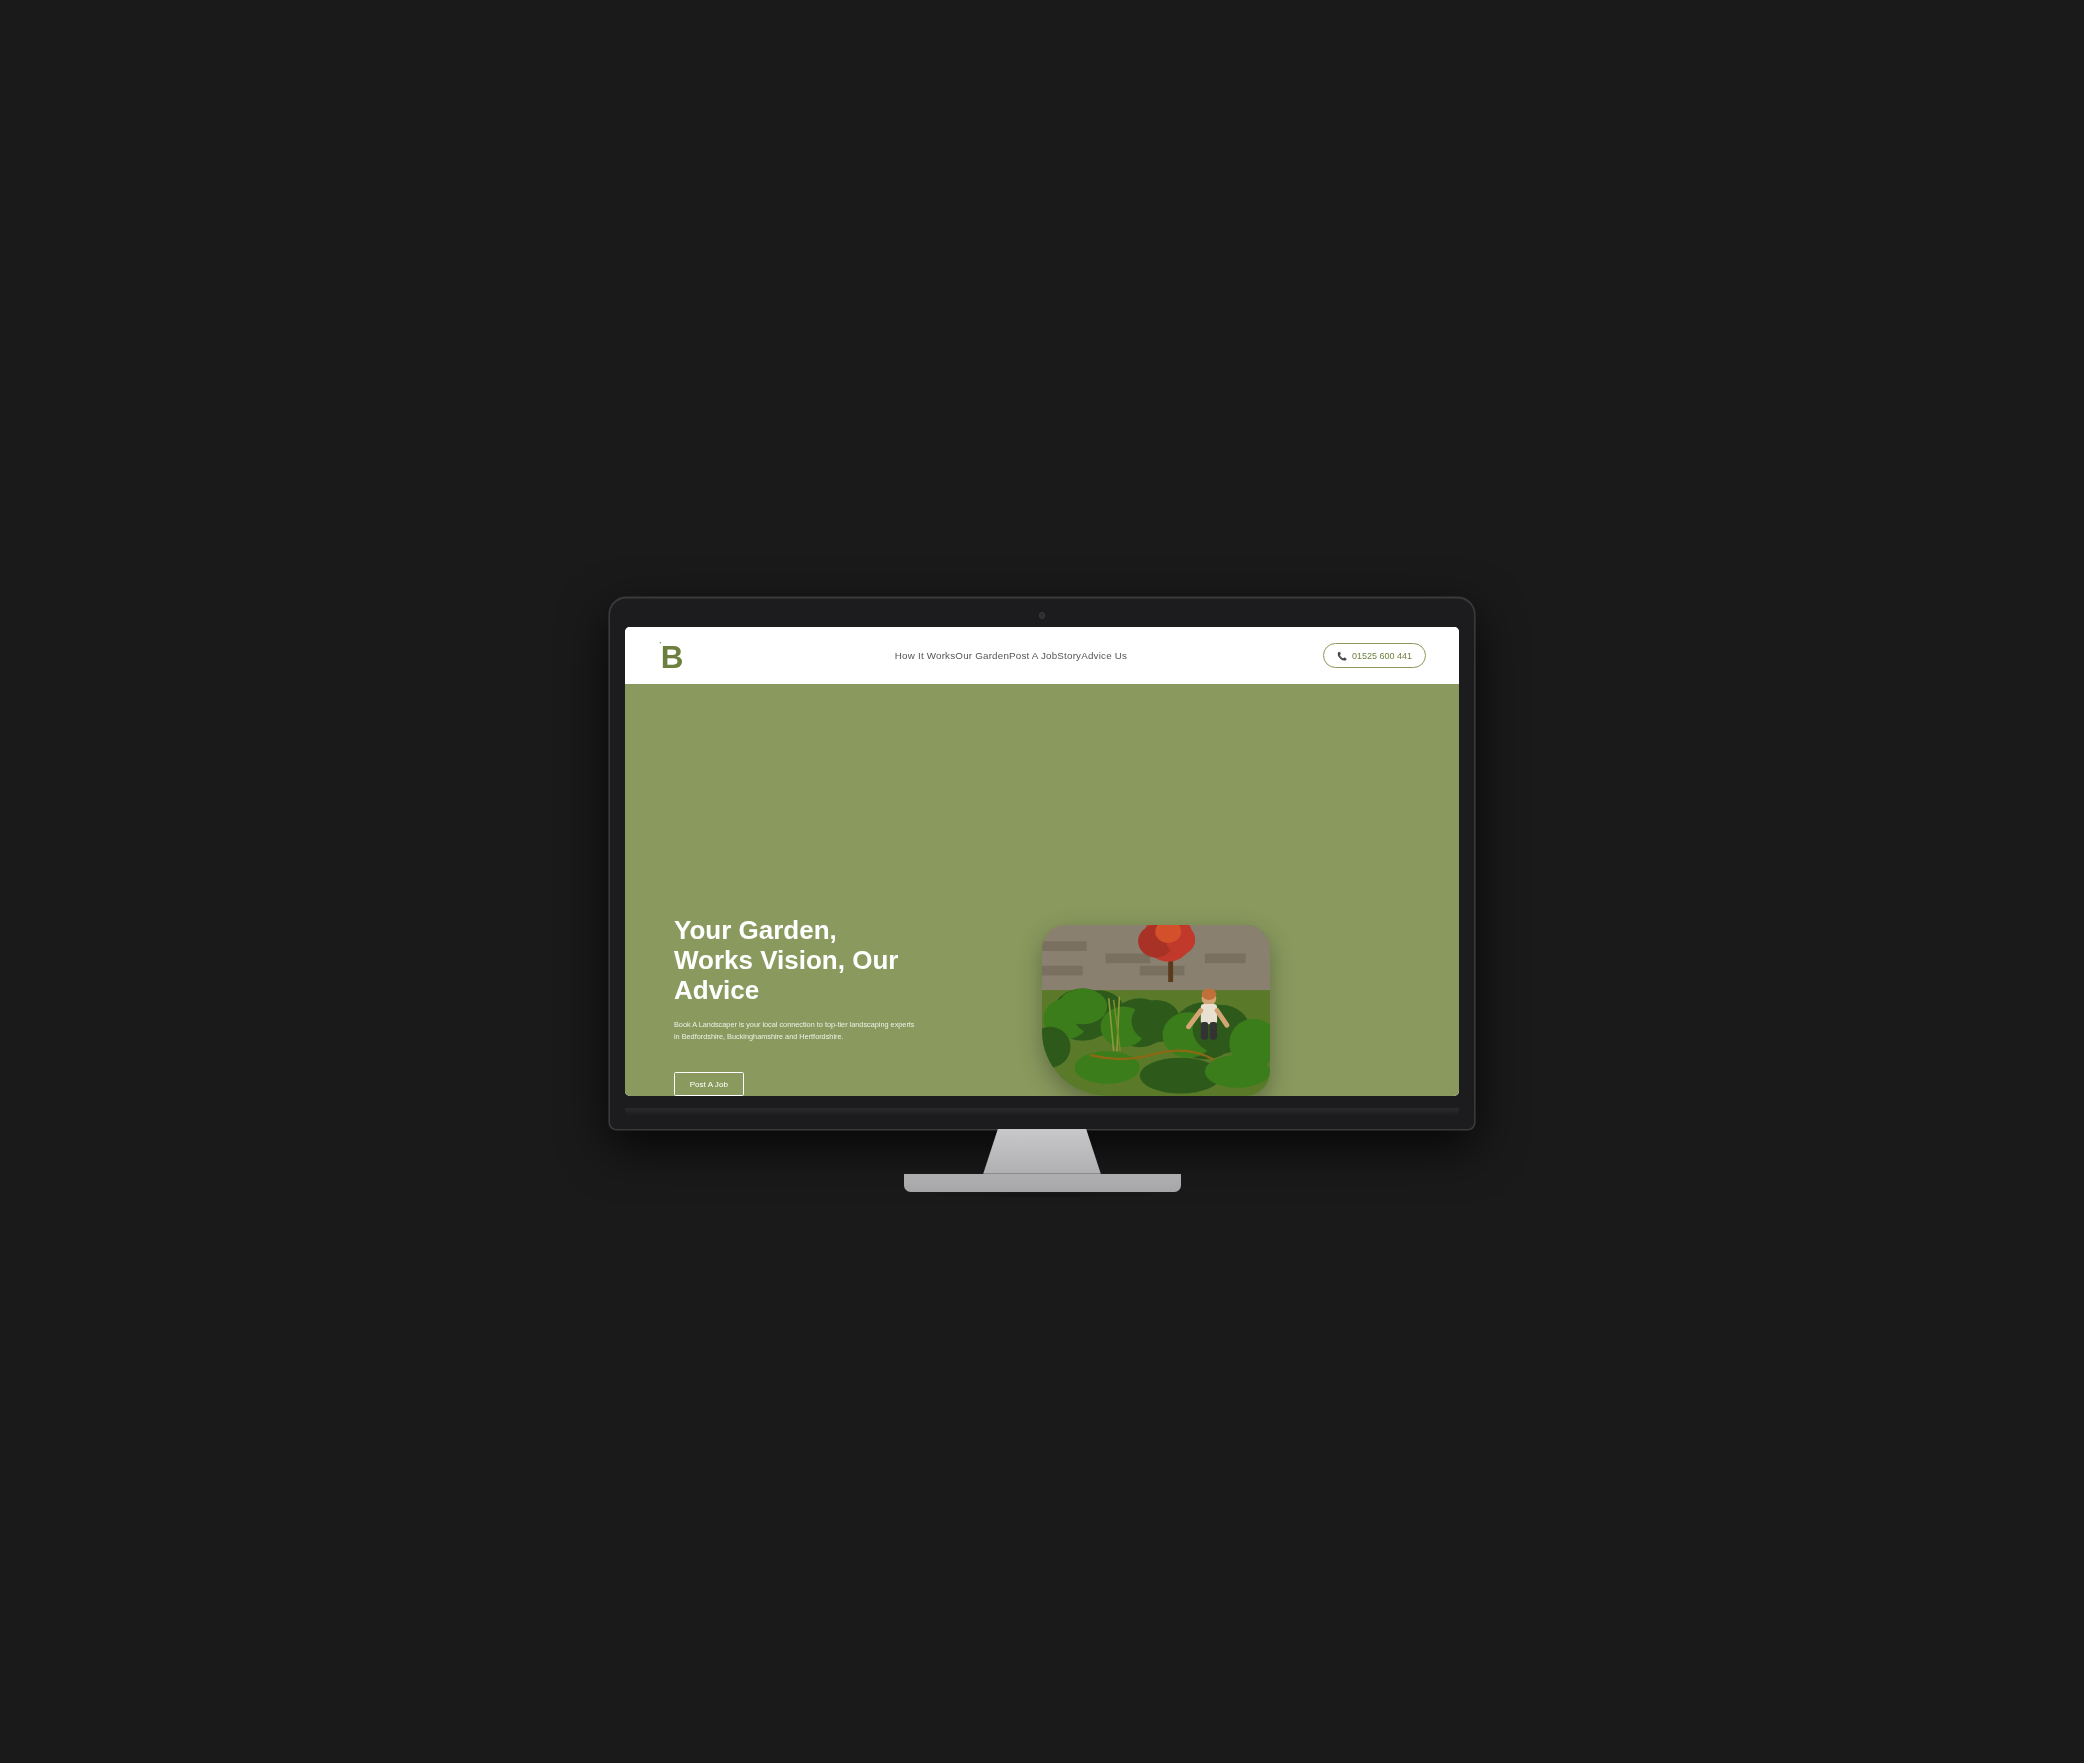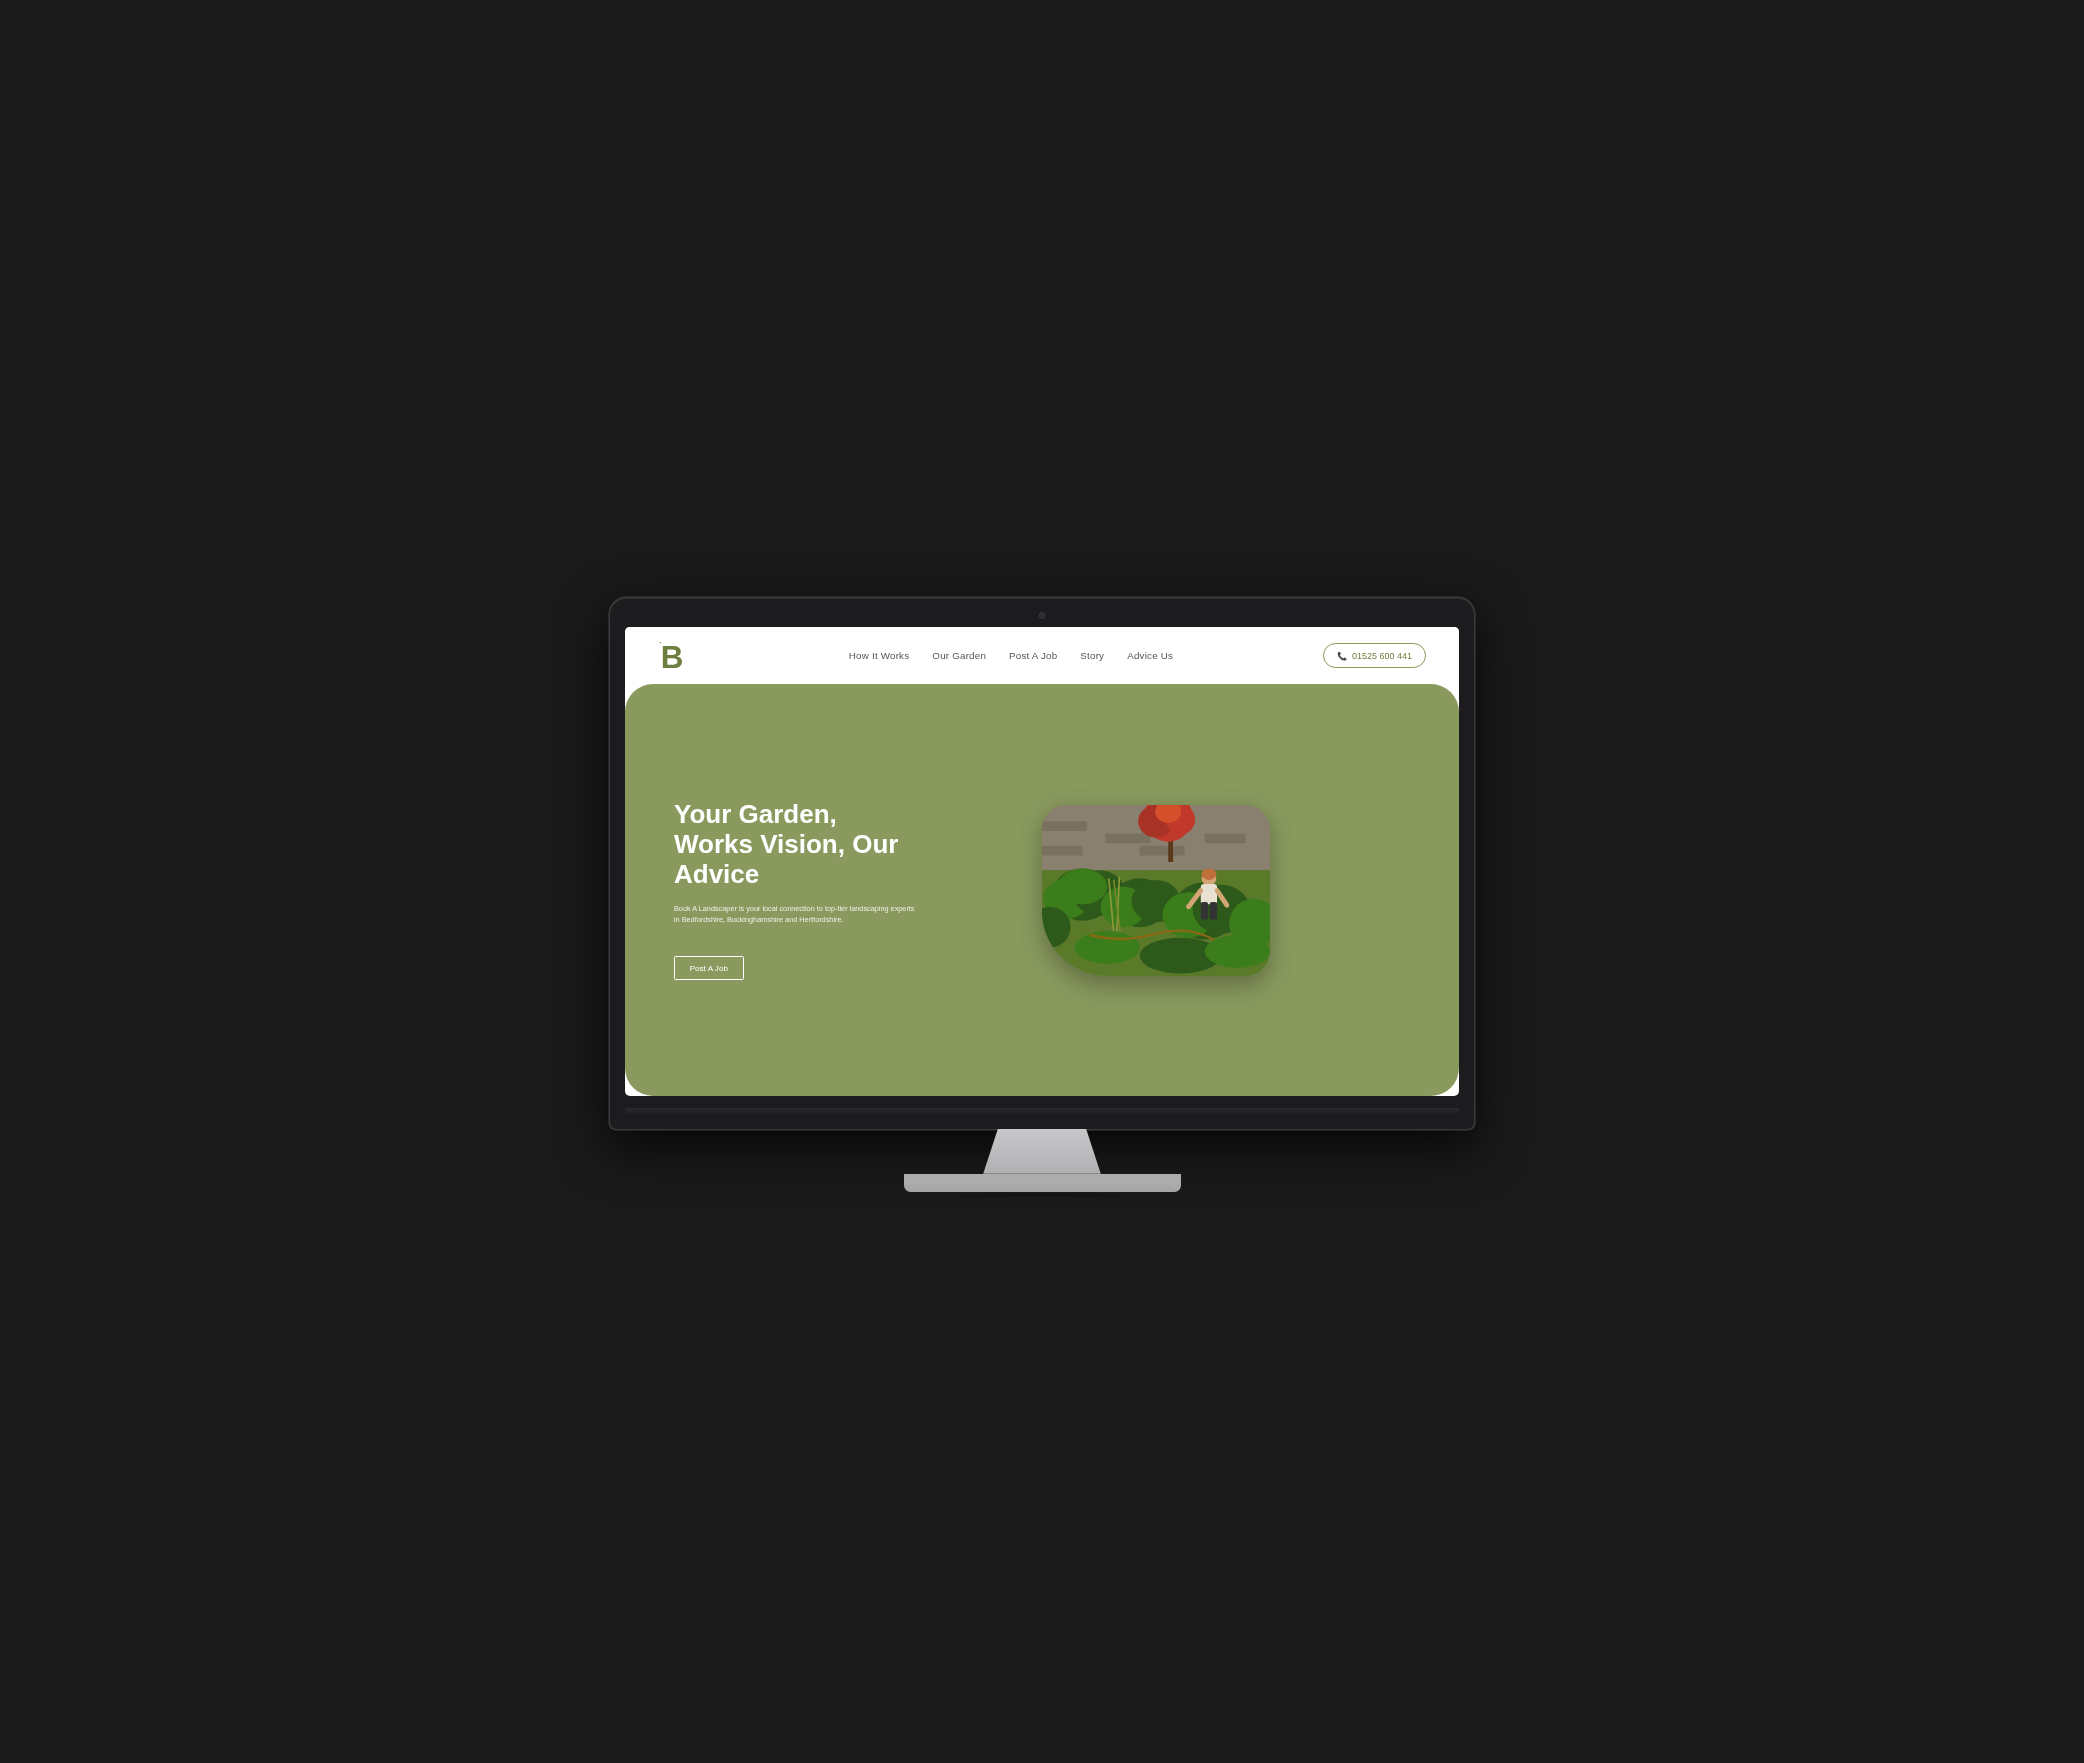--- a/index.html
+++ b/index.html
@@ -83,21 +83,20 @@
     }
 
     .logo-svg {
       width: 41px;
       height: 41px;
     }
 
     nav {
       display: flex;
       align-items: center;
-      gap: 23px;
     }
 
     nav a {
       text-decoration: none;
       color: #555;
       font-size: 9.8px;
       font-weight: 500;
       letter-spacing: 0.2px;
       white-space: nowrap;
     }
@@ -119,25 +118,24 @@
 
     .phone-icon-small {
       font-size: 8.1px;
     }
 
     
     .hero {
       background: #8a9a5e;
       flex: 1;
       display: flex;
-      align-items: center;
-      padding: 16px 49px;
+      align-items: flex-end;
+      padding: 0 49px;
       position: relative;
       overflow: hidden;
-      border-radius: 28px;
     }
 
     .hero-content {
       flex: 1;
       max-width: 50%;
       z-index: 2;
     }
 
     .hero-title {
       font-size: 26px;

